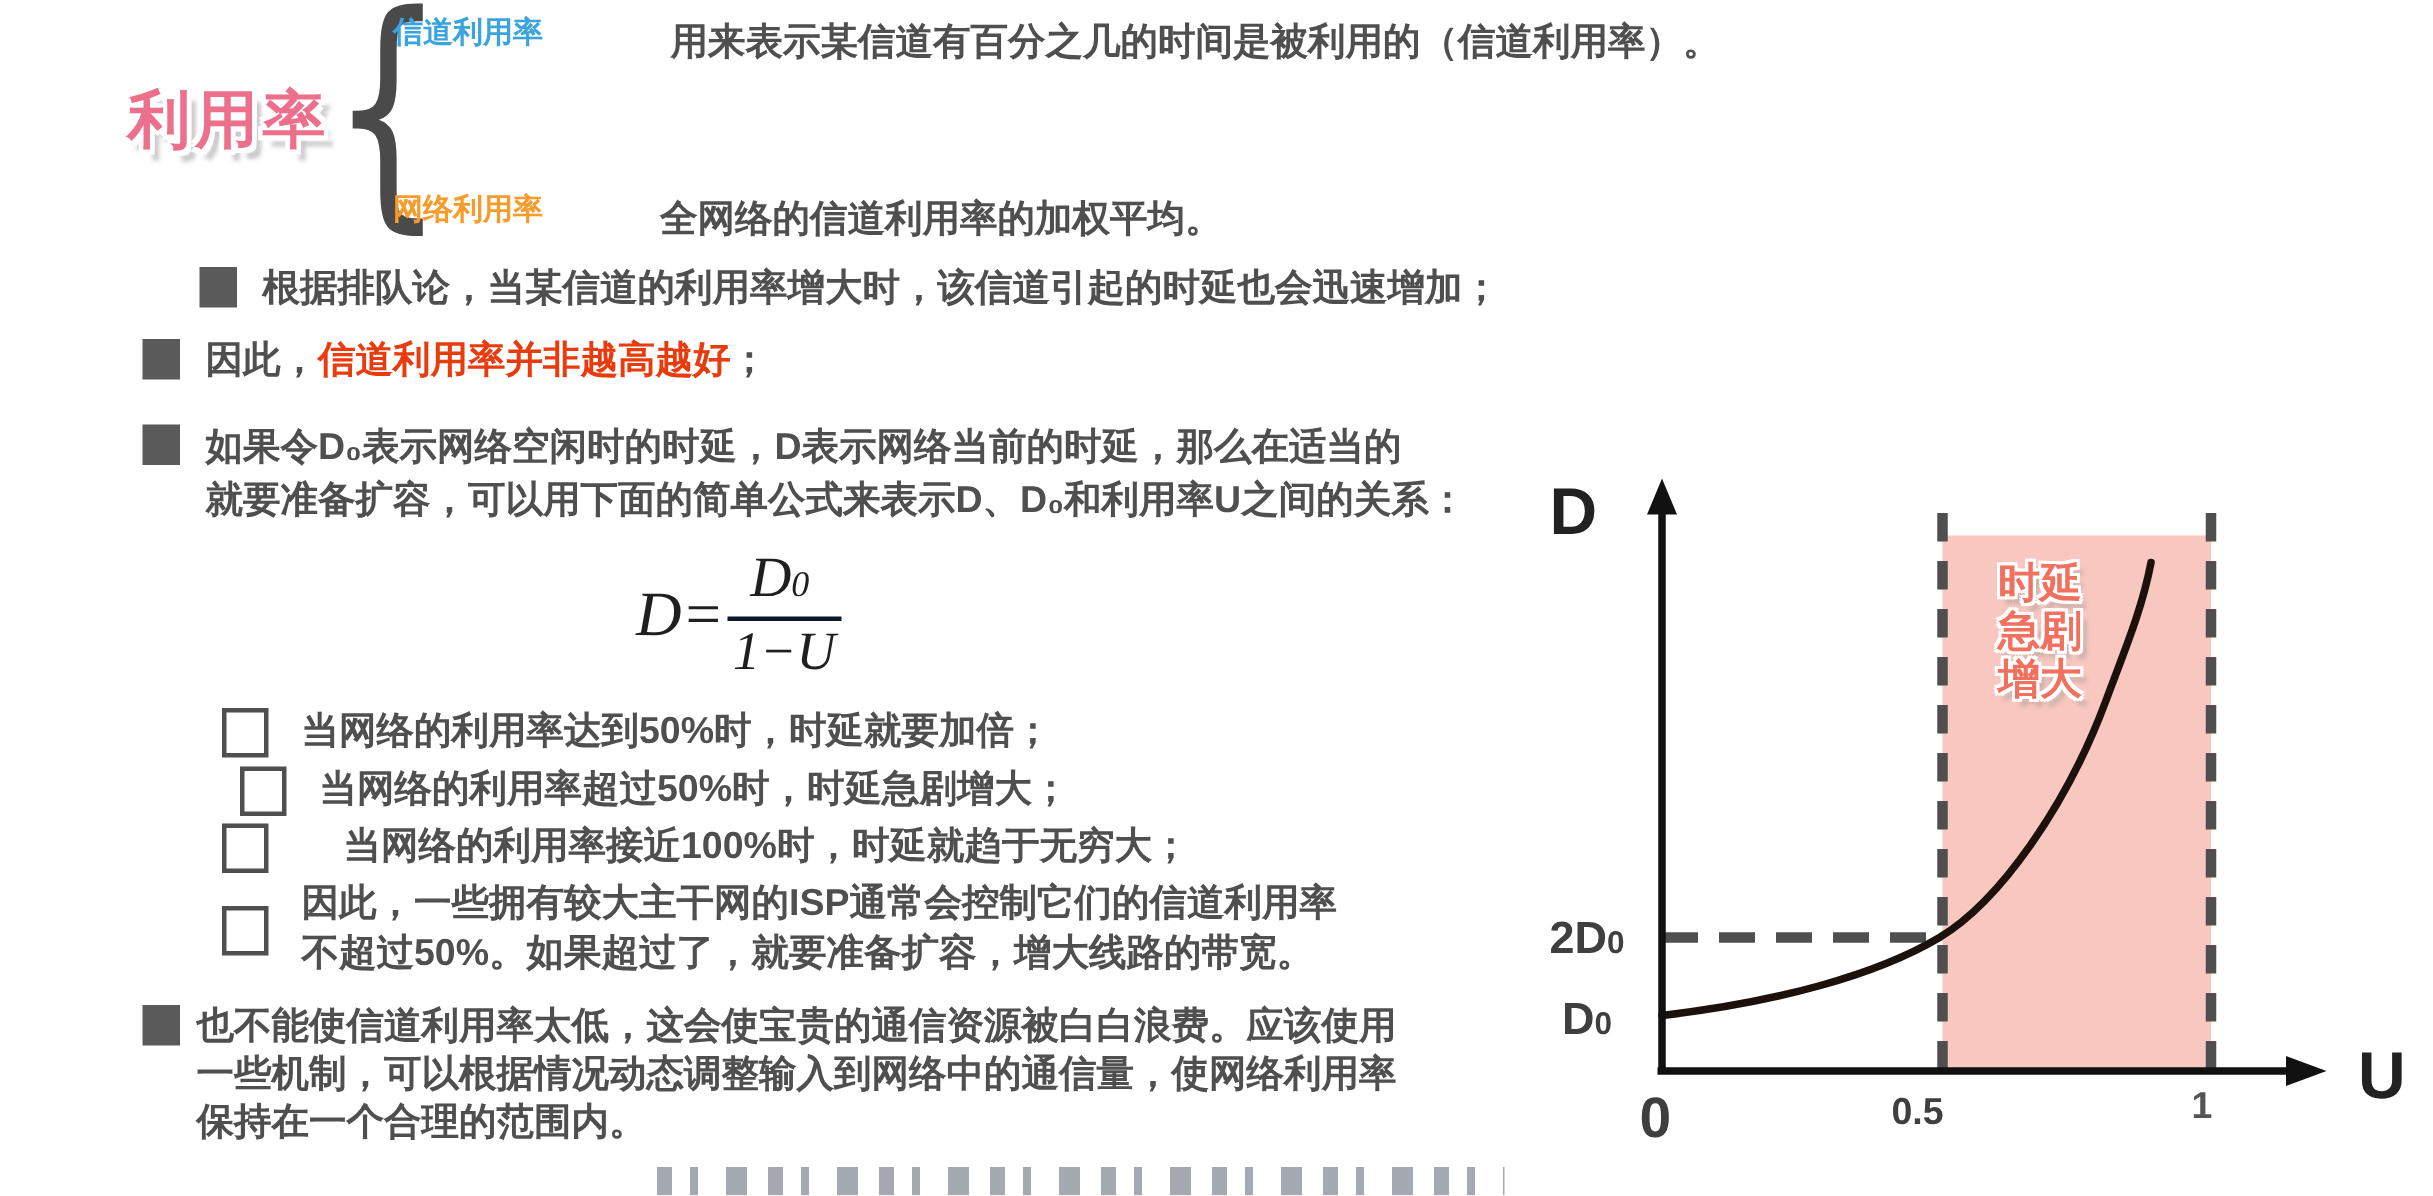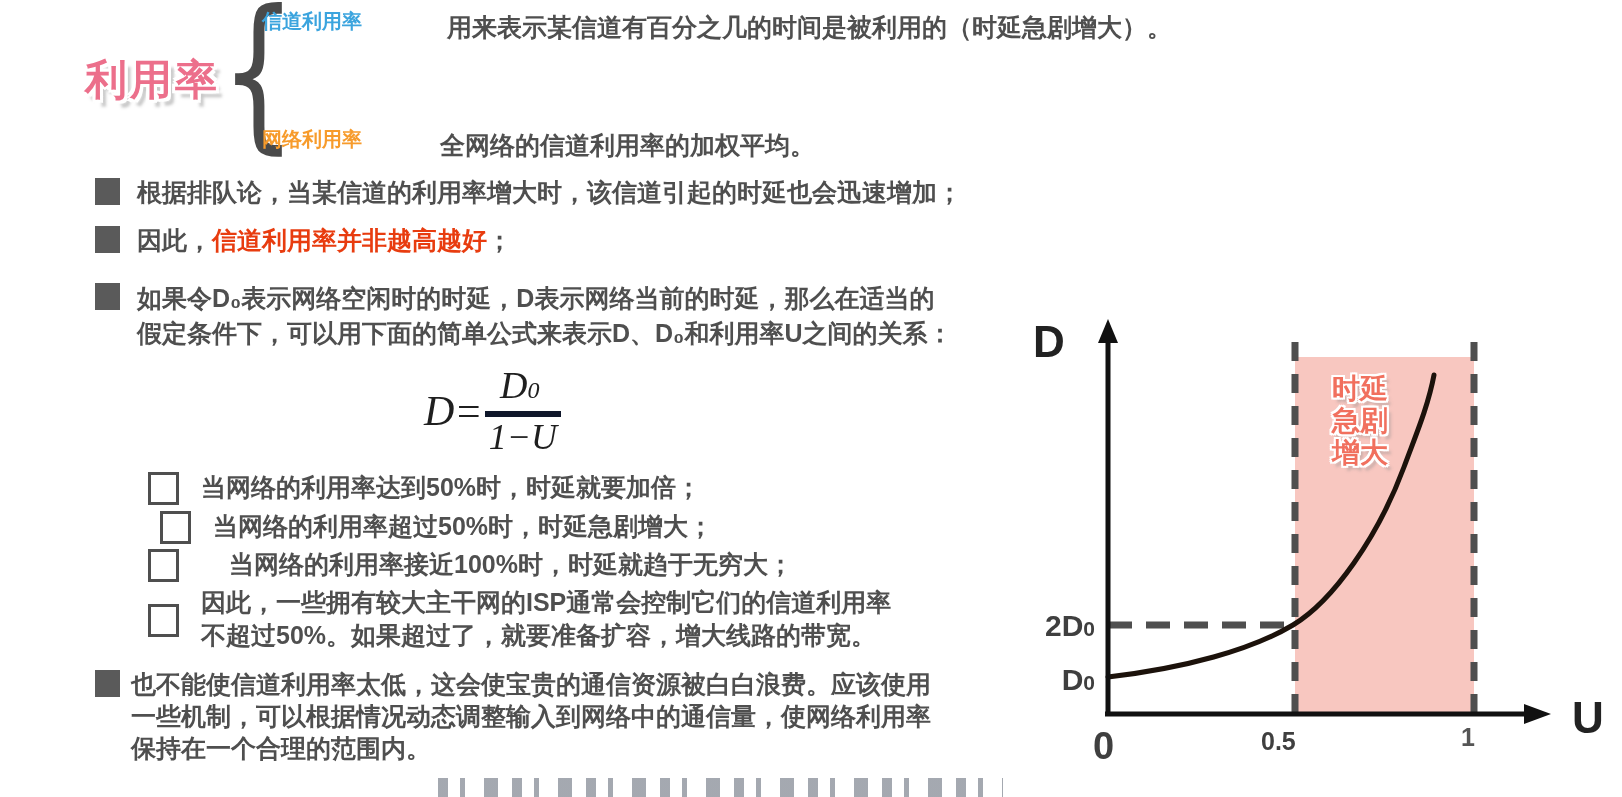--- a/index.html
+++ b/index.html
@@ -35,27 +35,27 @@
   .crow{left:148px;display:flex;align-items:center;}
   .cbox{width:25px;height:27px;border:3px solid #4f4f4f;background:#fff;flex:0 0 25px;margin-top:2px;}
   .ctxt{margin-left:22px;font-size:25px;font-weight:bold;line-height:33px;white-space:nowrap;}
   
   .formula{left:424px;top:366px;display:flex;align-items:center;
     font-family:"Liberation Serif","DejaVu Serif",serif;font-style:italic;color:#1f1f1f;}
   .f-lhs{font-size:42px;}
   .frac{display:inline-flex;flex-direction:column;align-items:center;margin-left:2px;}
   .f-num{font-size:38px;line-height:38px;padding:0 10px 2px 4px;}
   .f-num .fsub{font-size:24px;}
-  .f-den{font-size:36px;line-height:38px;border-top:6px solid #0f172a;padding:1px 4px 0 4px;}
+  .f-den{font-size:36px;line-height:38px;border-top:3px solid #0f172a;padding:1px 4px 0 4px;}
   
   .chart{left:995px;top:315px;width:625px;height:482px;}
   .chart svg{position:absolute;left:0;top:0;}
   .ax-letter{font-size:44px;font-weight:600;color:#222;}
   .tick{font-size:25px;font-weight:bold;color:#3f3f3f;}
-  .ylab{width:74px;text-align:right;font-size:30px;font-weight:bold;color:#3f3f3f;}
+  .ylab{width:74px;text-align:center;font-size:30px;font-weight:bold;color:#3f3f3f;}
   .fsub2{font-size:21px;}
   .region-label{width:90px;text-align:center;font-size:28px;font-weight:bold;line-height:32px;color:#f1705e;
     text-shadow:-2px -2px 0 #fff,2px -2px 0 #fff,-2px 2px 0 #fff,2px 2px 0 #fff,
                 -2px 0 0 #fff,2px 0 0 #fff,0 -2px 0 #fff,0 2px 0 #fff,
                 4px 5px 3px rgba(140,140,140,.45);}
   
   .clipped-strip{
     left:438px;top:778px;width:565px;height:19px;opacity:.55;
     background:repeating-linear-gradient(90deg,
       #5a6270 0 10px,transparent 10px 22px,#5a6270 22px 27px,transparent 27px 46px,
@@ -63,39 +63,39 @@
   }
 </style>
 </head>
 <body>
 
 <div class="slide">
 
   <div class="abs root-label">利用率</div>
   <div class="abs brace">{</div>
   <div class="abs term term-channel">信道利用率</div>
-  <div class="abs def def-channel">用来表示某信道有百分之几的时间是被利用的（时延急剧增大）。</div>
+  <div class="abs def def-channel">用来表示某信道有百分之几的时间是被利用的（信道利用率）。</div>
   <div class="abs term term-network">网络利用率</div>
   <div class="abs def def-network">全网络的信道利用率的加权平均。</div>
 
-  <div class="abs brow" style="top:176px;">
+  <div class="abs brow" style="top:176px;margin-left:38px;">
     <span class="sq"></span>
     <span class="btxt">根据排队论，当某信道的利用率增大时，该信道引起的时延也会迅速增加；</span>
   </div>
 
   <div class="abs brow" style="top:224px;">
     <span class="sq"></span>
     <span class="btxt"><span>因此，</span><span class="em-red">信道利用率并非越高越好</span><span>；</span></span>
   </div>
 
   <div class="abs brow" style="top:281px;">
     <span class="sq"></span>
     <div class="blines">
       <div>如果令D₀表示网络空闲时的时延，D表示网络当前的时延，那么在适当的</div>
-      <div>假定条件下，可以用下面的简单公式来表示D、D₀和利用率U之间的关系：</div>
+      <div>就要准备扩容，可以用下面的简单公式来表示D、D₀和利用率U之间的关系：</div>
     </div>
   </div>
 
   <div class="abs formula">
     <span class="f-lhs"><span>D</span><span>=</span></span>
     <span class="frac">
       <span class="f-num"><span>D</span><span class="fsub">0</span></span>
       <span class="f-den">1−U</span>
     </span>
   </div>

